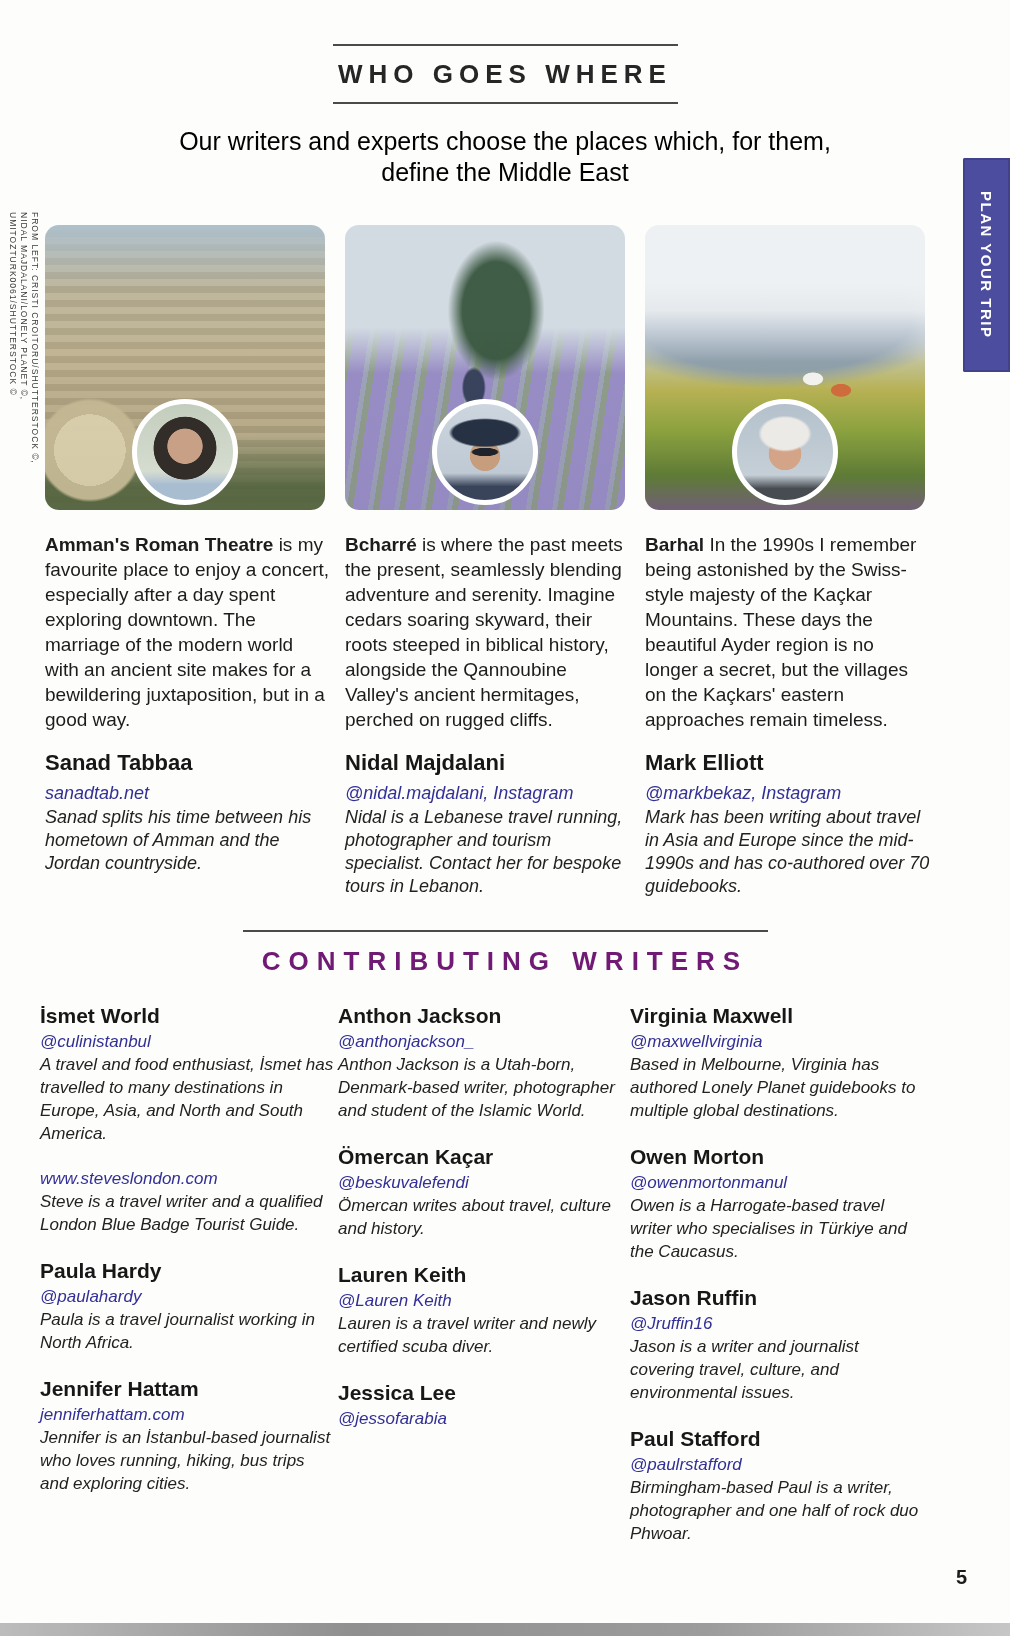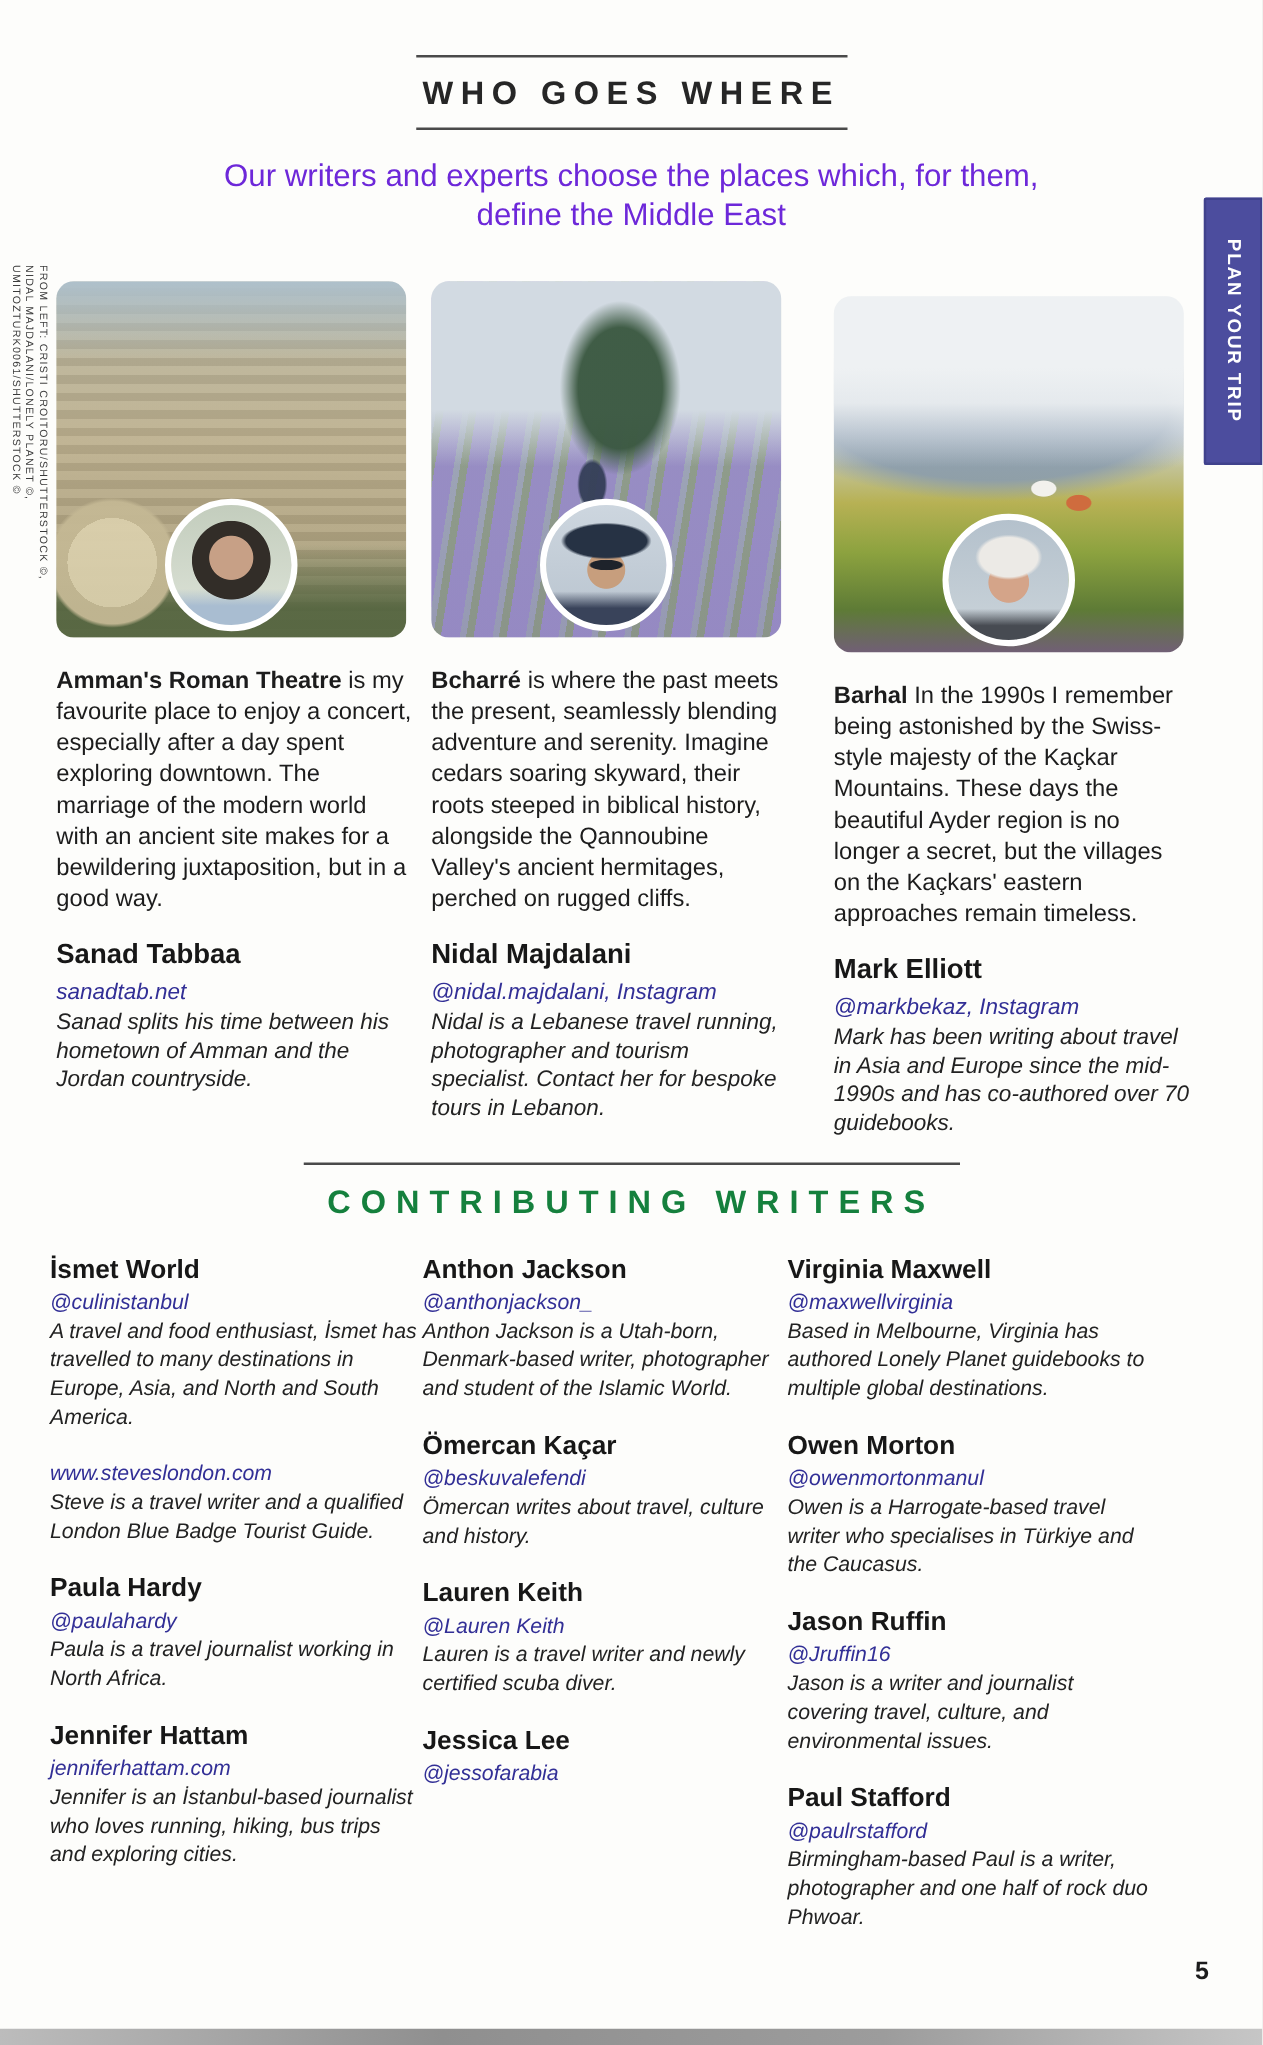--- a/index.html
+++ b/index.html
@@ -43,26 +43,26 @@
     display:inline-block; width:345px;
     border-top:2px solid #4a4a4a; border-bottom:2px solid #4a4a4a;
     padding:13px 0 12px 0;
   }
   .title-block h1{
     margin:0; font-size:26px; font-weight:bold; letter-spacing:6px;
     color:#262626; white-space:nowrap;
   }
   .subtitle{
     margin:22px auto 0 auto; max-width:700px;
-    font-size:25px; line-height:31px; color:#6d28d9;
+    font-size:25px; line-height:31px; color:#000000;
   }
 
   
   .feat-col{ position:absolute; top:225px; width:285px; }
-  #feat-1{ left:45px; } #feat-2{ left:345px; } #feat-3{ left:667px;margin-top:12px; }
+  #feat-1{ left:45px; } #feat-2{ left:345px; } #feat-3{ left:645px; }
 
   .photo{
     position:relative; width:280px; height:285px;
     border-radius:14px; overflow:hidden;
   }
   .photo-1{
     background:
       linear-gradient(180deg, #aec0cb 0%, rgba(174,192,203,0) 22%),
       radial-gradient(circle at 16% 79%, rgba(218,207,172,.95) 0 11%, rgba(196,184,148,.95) 11% 15%, rgba(0,0,0,0) 16%),
       linear-gradient(180deg, rgba(0,0,0,0) 74%, rgba(82,99,62,.9) 92%),
@@ -117,21 +117,21 @@
   .feat-text b{ font-weight:bold;text-align:center; }
   .feat-name{ margin:18px 0 0 0; font-size:22px; font-weight:bold; color:#171717; }
   .handle{ margin:6px 0 0 0; font-style:italic; color:#322f96; font-size:18px; line-height:22px; }
   .bio{ margin:2px 0 0 0; font-style:italic; font-size:18px; line-height:23px; color:#222; }
 
   
   .contrib-head-wrap{ position:absolute; top:930px; left:0; width:100%; text-align:center; }
   .contrib-rule{ width:525px; margin:0 auto; border-top:2px solid #4a4a4a; }
   .contrib-head{
     margin:14px 0 0 0; font-size:26px; font-weight:bold; letter-spacing:8px;
-    color:#15803d; white-space:nowrap;
+    color:#701a75; white-space:nowrap;
   }
 
   .writer-col{ position:absolute; top:1003px; width:295px; }
   #wcol-1{ left:40px; } #wcol-2{ left:338px; } #wcol-3{ left:630px; }
   .writer{ margin-bottom:22px; }
   .writer h3{ margin:0; font-size:21px; font-weight:bold; color:#171717; line-height:25px; }
   .writer .handle{ font-size:17px; line-height:23px; margin-top:2px; }
   .writer .bio{ font-size:17px; line-height:23px; margin-top:0; }
 
   

